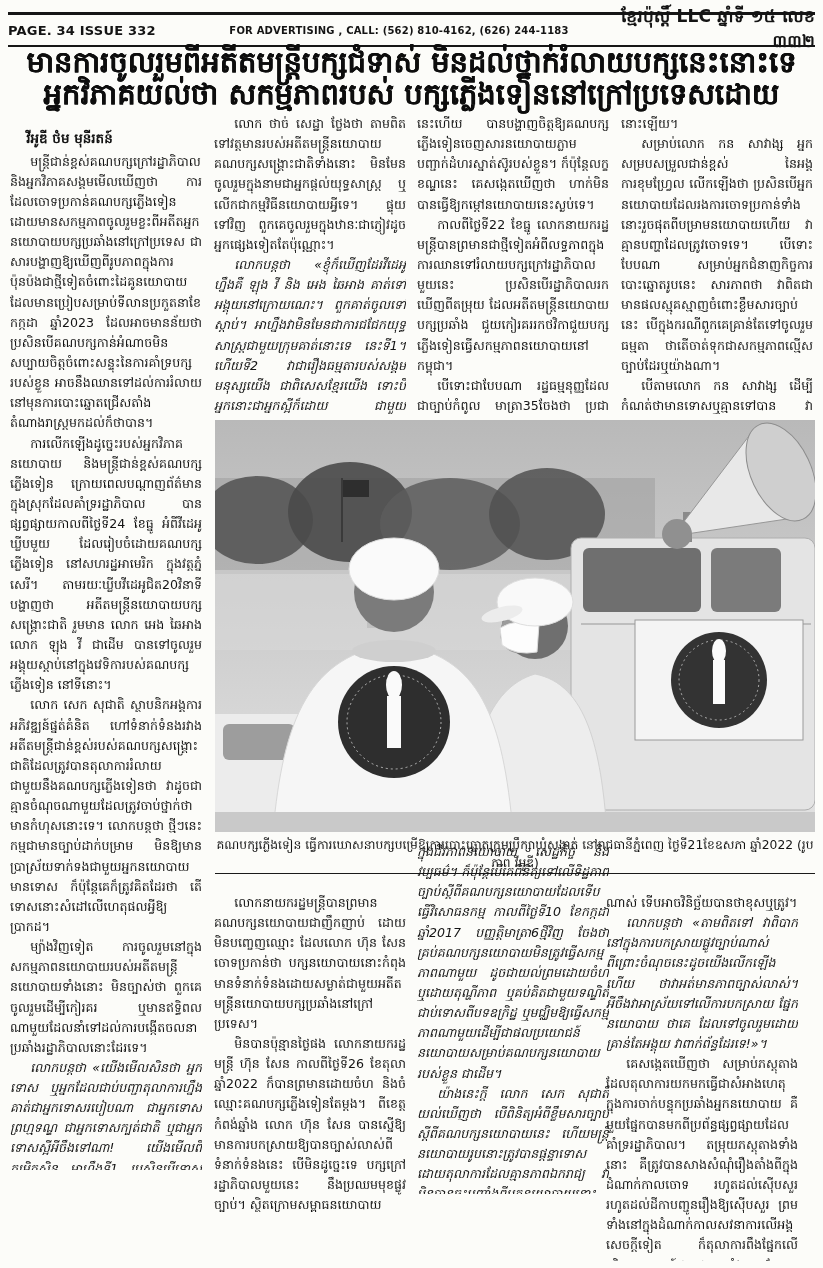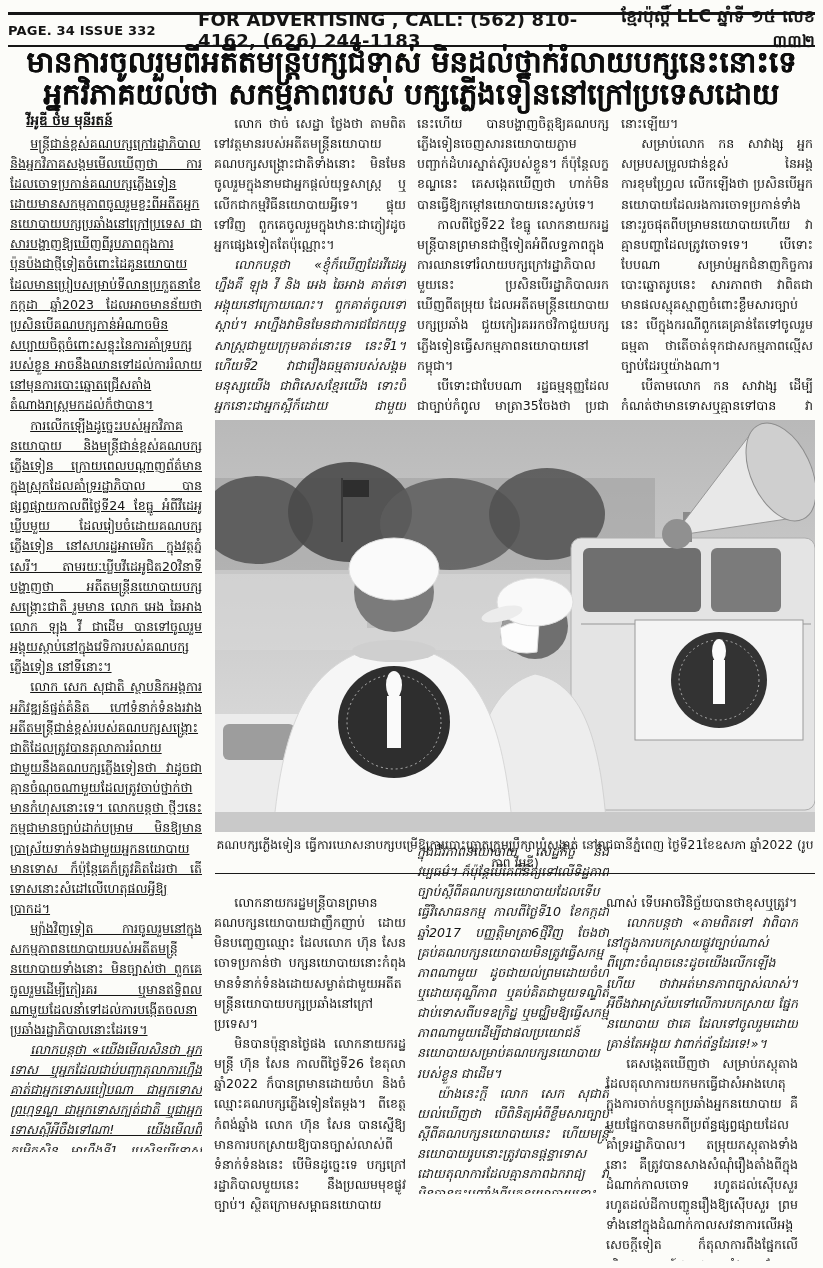--- a/index.html
+++ b/index.html
@@ -10,38 +10,38 @@
     overflow:hidden;
   }
   
   #hdr{
     position:absolute;left:8px;top:12px;width:807px;height:30px;
     border-top:3px solid #161616;border-bottom:2px solid #161616;
     display:flex;align-items:center;justify-content:space-between;
     font-weight:bold;font-size:13px;letter-spacing:.2px;
   }
   #hdr .h-left{width:190px;}
-  #hdr .h-center{flex:1;text-align:left;font-size:18px;}
+  #hdr .h-center{flex:1;text-align:center;font-size:10px;}
   #hdr .h-right{width:215px;text-align:right;font-size:17px;}
   
   #headline{
     position:absolute;left:4px;top:46px;width:815px;text-align:center;
     font-weight:bold;font-size:29px;line-height:1.12;color:#0d0d0d;
     text-shadow:0 0 .4px #000;
   }
   
   .col{
     position:absolute;width:192px;text-align:justify;
     font-size:12.6px;line-height:1.6;overflow:hidden;
   }
   .col p{margin:0;text-indent:1.6em;}
   .col p.noind{text-indent:0;}
   .col p.quote{font-style:italic;}
   #byline{font-weight:bold;font-size:13.5px;text-indent:1.2em;margin-bottom:2px;}
-  #col1{left:10px;top:110px;height:1042px;text-decoration:underline;}
+  #col1{left:10px;top:128px;height:1042px;}
   #col2t{left:214px;top:114px;height:302px;}
   #col3t{left:417px;top:114px;height:302px;}
   #col4t{left:621px;top:114px;height:302px;}
   #col2b{left:214px;top:893px;height:352px;}
   #col3b{left:417px;top:842px;height:352px;font-style:italic;}
   #col4b{left:606px;top:893px;height:368px;}
   
   #photo{
     position:absolute;left:215px;top:420px;width:600px;height:412px;
     background:#cfcfcf;overflow:hidden;

